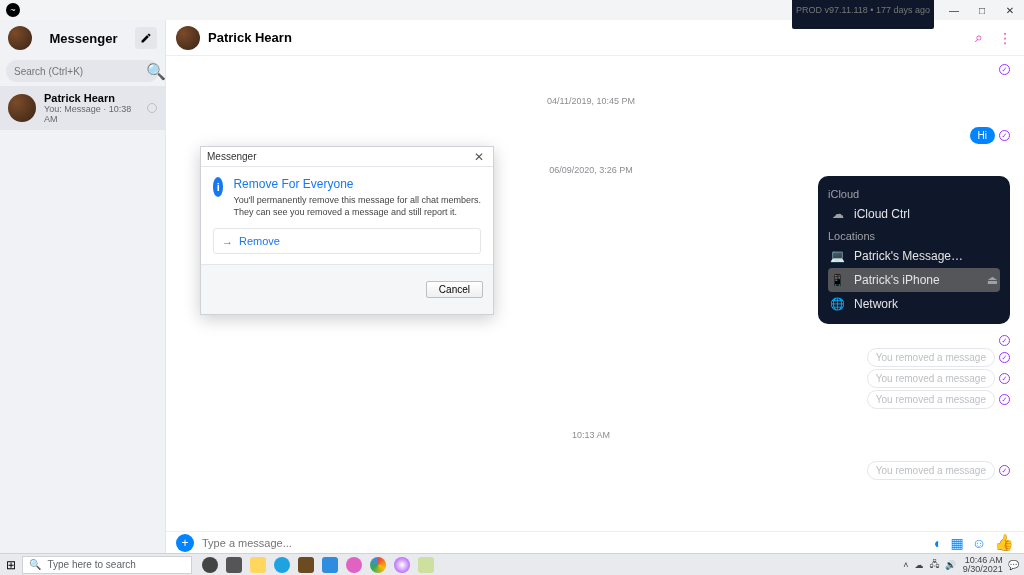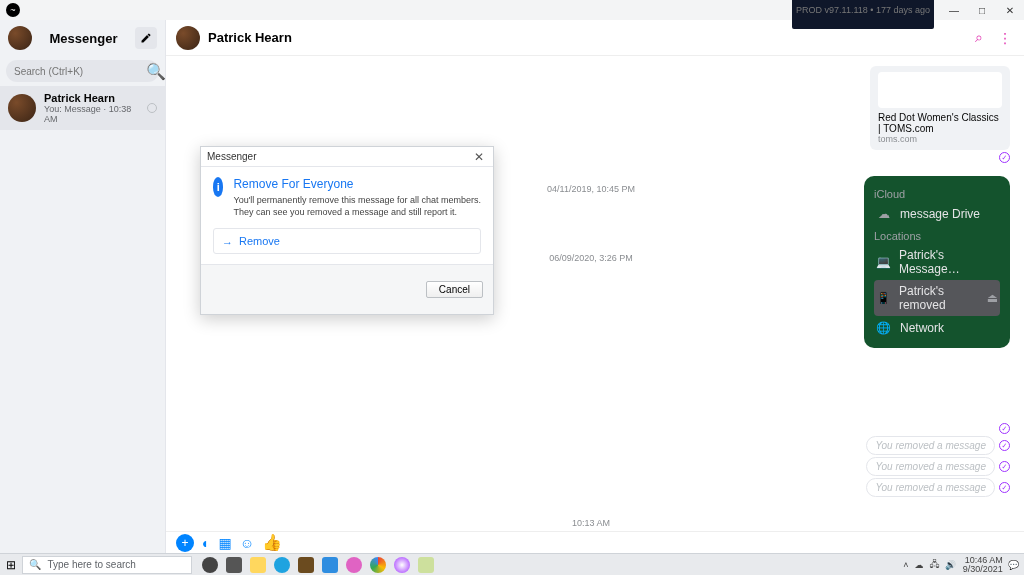--- a/index.html
+++ b/index.html
@@ -38,22 +38,22 @@
 
 .chat { position:absolute; top:56px; left:166px; right:0; bottom:44px; overflow:hidden; padding:6px 14px 6px 6px;}
 .timestamp{ text-align:center; font-size:9px; color:#8a8d91; margin:21px 0;}
 .row-right{display:flex;justify-content:flex-end;align-items:center;gap:4px;margin:2px 0;}
 .delivered{width:11px;height:11px;border:1px solid #a033ff;border-radius:50%;display:flex;align-items:center;justify-content:center;color:#a033ff;font-size:7px;}
 .delivered::after{content:"✓"}
 .card{ width:140px; background:#f0f2f5; border-radius:6px; padding:6px 8px; font-size:10px; color:#050505;}
 .card .dom{color:#8a8d91;font-size:9px;}
 .card .img{height:36px;background:#fff;border-radius:4px;margin-bottom:4px;}
 .pill{background:#0084ff;color:#fff;border-radius:12px;padding:3px 8px;font-size:10px;}
-.removed{border:1px solid #e4e6eb;color:#bcc0c4;background:#fff;border-radius:12px;padding:3px 8px;font-size:10px;font-style:italic;}
-.share-panel{position:absolute;right:14px;top:120px;width:146px;background:#14532d;border-radius:10px;padding:8px 10px;color:#e4e4e6;font-size:12px;}
+.removed{border:1px solid #e4e6eb;color:#bcc0c4;background:#fff;border-radius:12px;padding:3px 8px;font-size:10px;}
+.share-panel{position:absolute;right:14px;top:120px;width:192px;background:#0f172a;border-radius:10px;padding:8px 10px;color:#e4e4e6;font-size:12px;}
 .sp-hdr{color:#9ea0a5;font-size:11px;margin:4px 0 2px;}
 .sp-row{display:flex;align-items:center;gap:8px;padding:4px 2px;border-radius:4px;}
 .sp-row.sel{background:#55565a;}
 .sp-ico{width:16px;height:16px;display:inline-flex;align-items:center;justify-content:center;color:#9ea0a5;font-size:12px;}
 .eject{margin-left:auto;color:#9ea0a5;font-size:12px;}
 
 
 .composer{position:absolute;left:166px;right:0;bottom:22px;height:22px;display:flex;align-items:center;gap:8px;padding:0 10px;background:#fff;border-top:1px solid #eee;}
 .composer .plus{width:18px;height:18px;border-radius:50%;background:#0084ff;color:#fff;display:flex;align-items:center;justify-content:center;font-size:12px;}
 .composer input{flex:1;border:none;outline:none;font-size:11px;color:#8a8d91;}
@@ -123,54 +123,47 @@
   <div class="sp"></div>
   <div class="icn">
       <span>⌕</span>
     </div>
   <div class="icn">
       <span>⋮</span>
     </div>
 </div>
 
 <div class="chat">
-  <div class="row-right" style="margin-top:4px;">
-    <div class="card">
-      <div class="img"></div>
-      <div>Red Dot Women's Classics | TOMS.com</div>
-      <div class="dom">toms.com</div>
-    </div>
-  </div>
   <div class="row-right">
       <div class="delivered"></div>
     </div>
 
   <div class="timestamp">04/11/2019, 10:45 PM</div>
 
   <div class="row-right">
     <div class="pill">Hi</div>
     <div class="delivered"></div>
   </div>
 
   <div class="timestamp">06/09/2020, 3:26 PM</div>
 
   <div class="share-panel">
     <div class="sp-hdr">iCloud</div>
     <div class="sp-row">
       <span class="sp-ico">☁</span>
-      <span>message Drive</span>
+      <span>iCloud Ctrl</span>
     </div>
     <div class="sp-hdr">Locations</div>
     <div class="sp-row">
       <span class="sp-ico">💻</span>
       <span>Patrick's Message…</span>
     </div>
     <div class="sp-row sel">
       <span class="sp-ico">📱</span>
-      <span>Patrick's removed</span>
+      <span>Patrick's iPhone</span>
       <span class="eject">⏏</span>
     </div>
     <div class="sp-row">
       <span class="sp-ico">🌐</span>
       <span>Network</span>
     </div>
   </div>
   <div class="row-right" style="margin-top:160px;">
       <div class="delivered"></div>
     </div>
@@ -195,20 +188,21 @@
       <div class="removed">You removed a message</div>
       <div class="delivered"></div>
     </div>
 
 </div>
 
 <div class="composer">
   <div class="plus">
       <span>+</span>
     </div>
+  <input placeholder="Type a message..." style="">
   <span class="cicn">◐</span>
   <span class="cicn">▦</span>
   <span class="cicn">☺</span>
   <span class="like">👍</span>
 </div>
 
 <div class="modal">
   <div class="m-title">
     <span>Messenger</span>
     <span class="x">✕</span>

